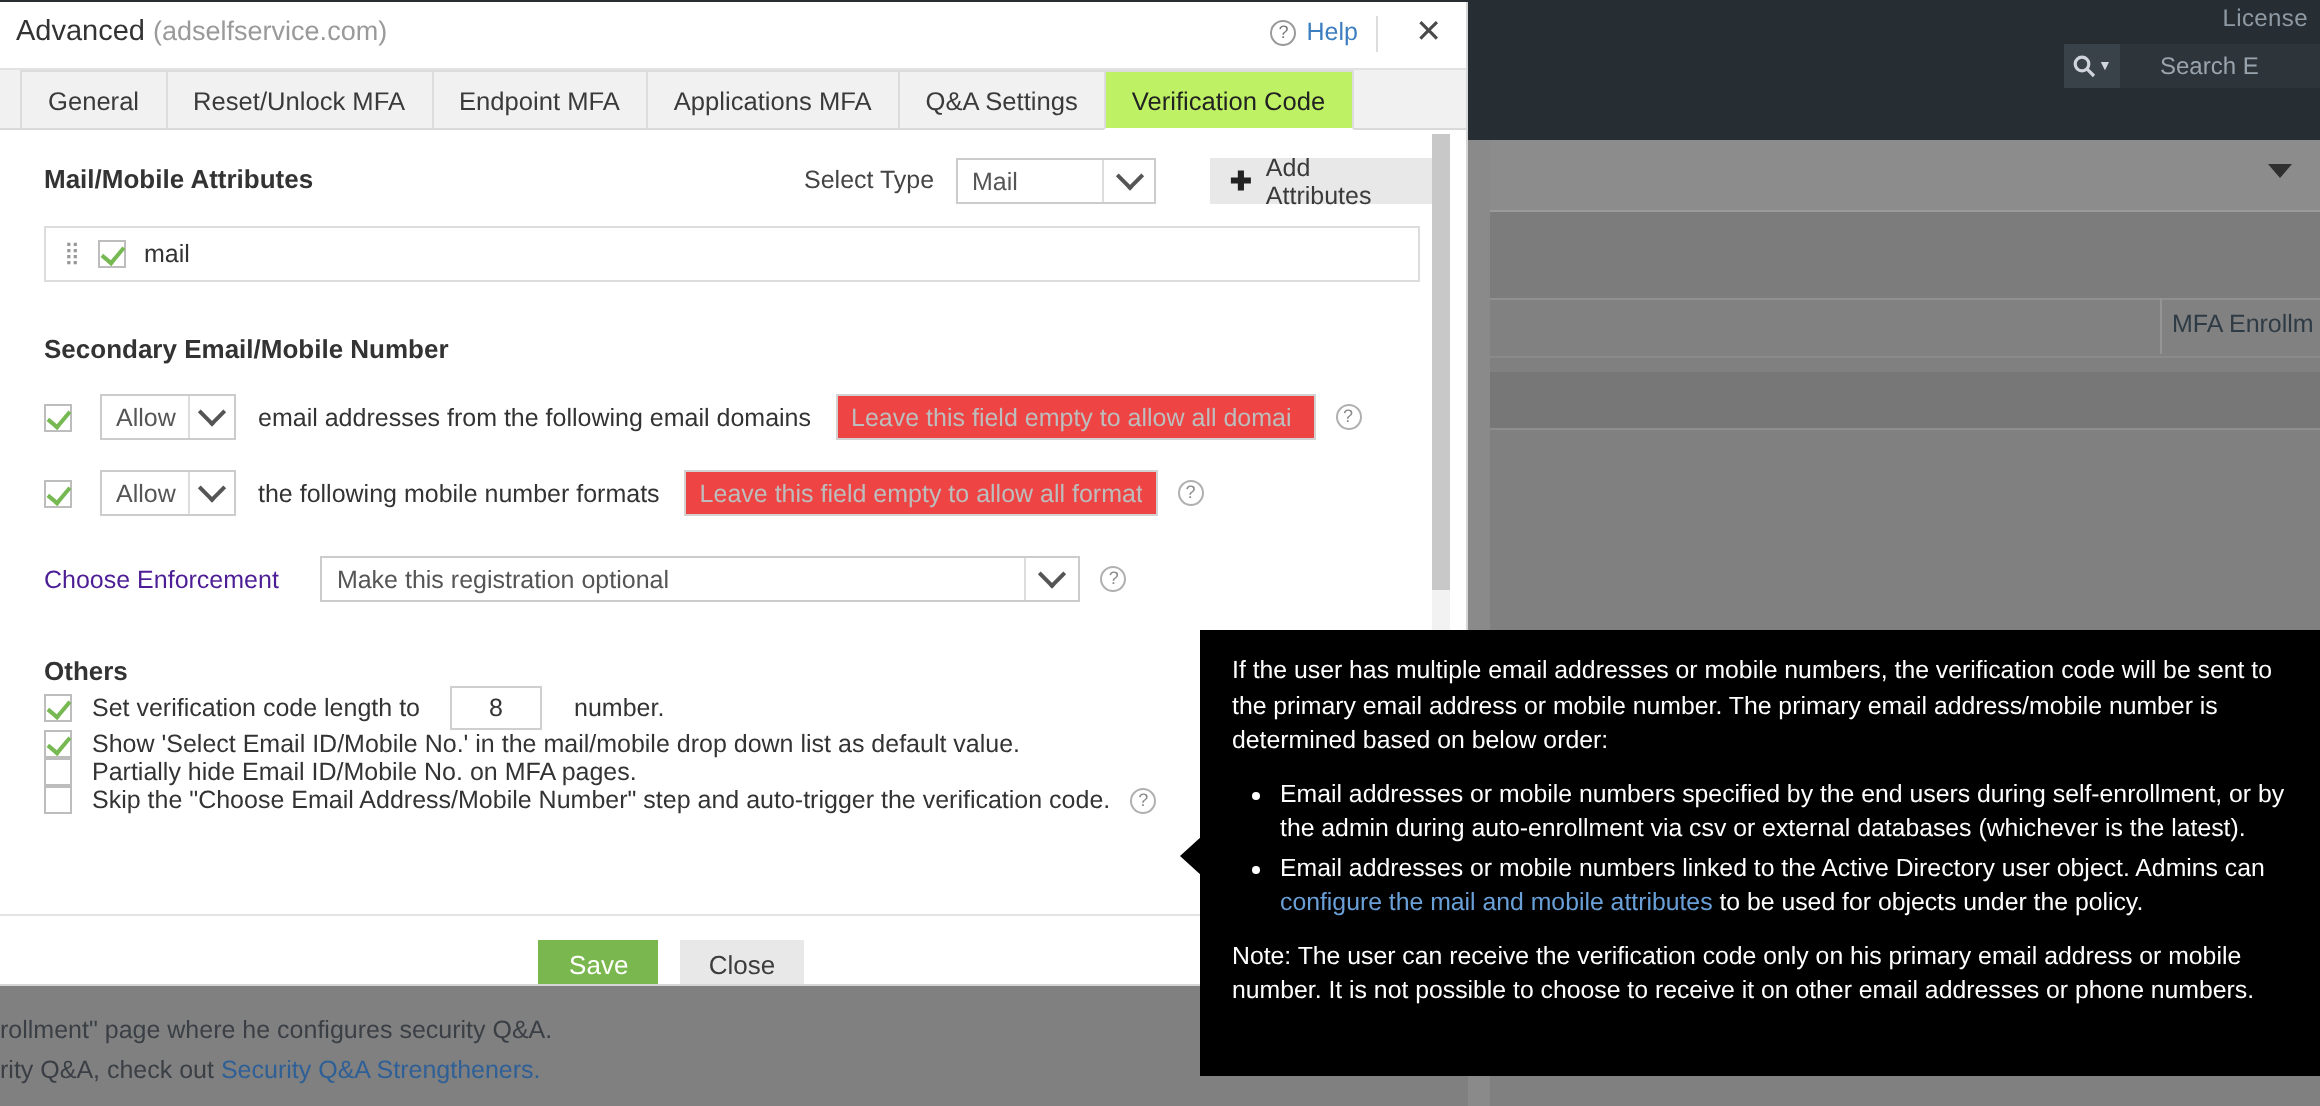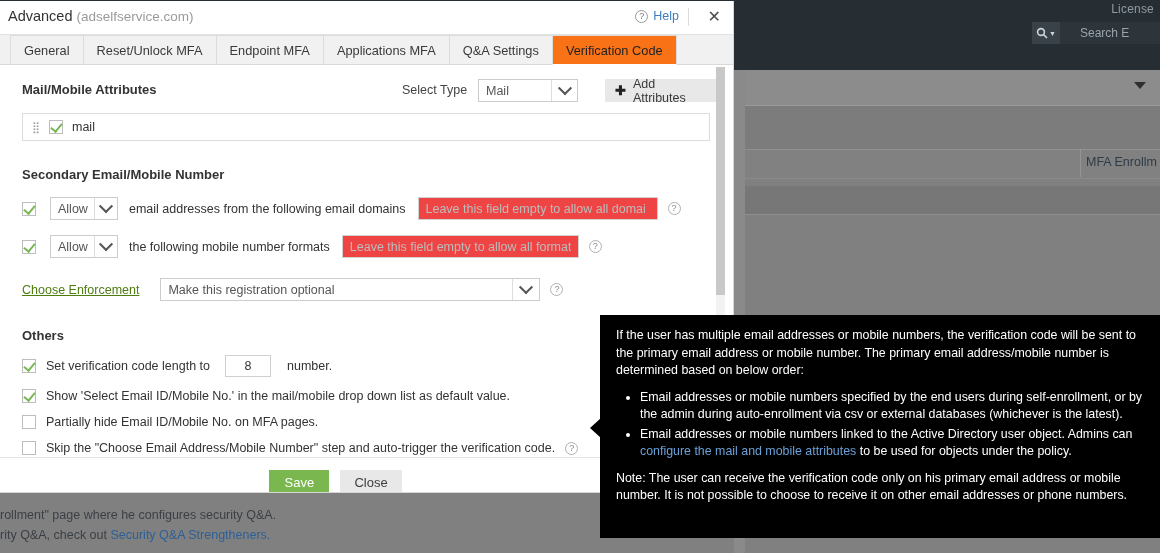--- a/index.html
+++ b/index.html
@@ -229,21 +229,21 @@
     background: #f1f1f1;
     border-left: 1px solid #dcdcdc;
     border-right: 1px solid #dcdcdc;
     border-top: 1px solid #dcdcdc;
     margin-right: -1px;
     cursor: pointer;
     white-space: nowrap;
     box-sizing: border-box;
   }
   .tab.active {
-    background: #f97316;
+    background: #bef264;
     border-bottom: 1px solid #ffffff;
     margin-bottom: -1px;
     height: 30px;
     line-height: 29px;
     color: #222222;
   }
 
   
   #dlg-body {
     position: relative;
@@ -434,21 +434,21 @@
     box-sizing: border-box;
     cursor: pointer;
     flex: 0 0 auto;
   }
 
   #enforce-row {
     display: flex;
     align-items: center;
     margin-top: 20px;
   }
-  #enforce-label { font-size: 12.5px; color: #4d7c0f; text-decoration: underline; }
+  #enforce-label { font-size: 12.5px; color: #4c1d95; }
   #enforce-dd {
     margin-left: 21px;
     width: 380px; height: 23px;
     border: 1px solid #cccccc;
     background: #ffffff;
     box-sizing: border-box;
     display: flex;
     align-items: center;
     cursor: pointer;
   }
@@ -462,21 +462,21 @@
     width: 26px; height: 21px;
     border-left: 1px solid #dddddd;
     display: flex; align-items: center; justify-content: center;
   }
 
   
   #sec-others { margin-top: 27px; }
   .chk-row {
     display: flex;
     align-items: center;
-    margin-top: 12px;
+    margin-top: 0;
   }
   .chk-row .lbl {
     font-size: 12.5px;
     color: #333333;
     margin-left: 10px;
     white-space: nowrap;
   }
   #codelen-input {
     width: 46px; height: 22px;
     margin-left: 15px;

